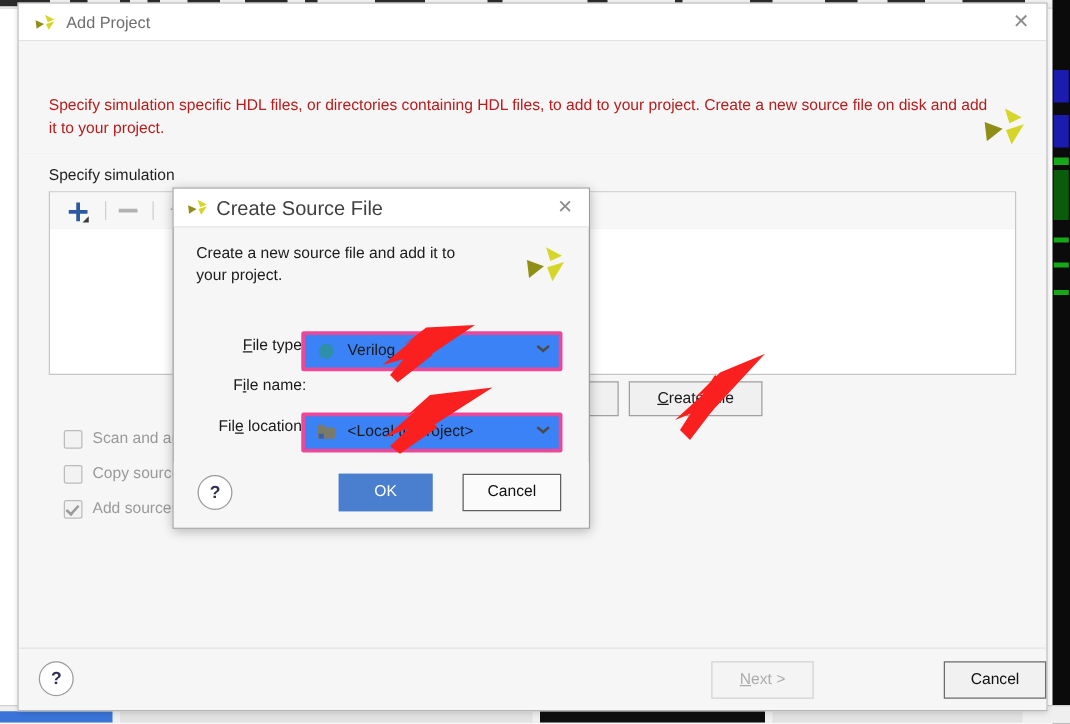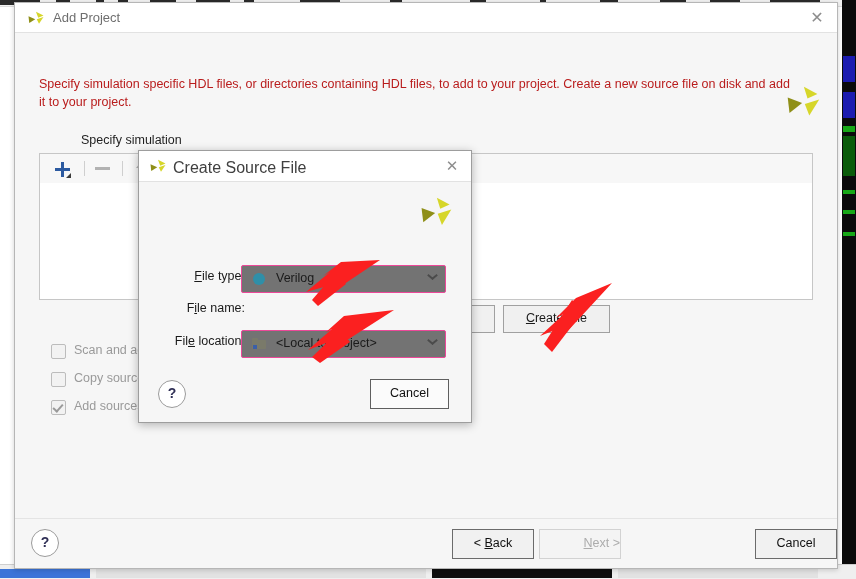--- a/index.html
+++ b/index.html
@@ -126,21 +126,20 @@
     width: 822px;
     height: 395px;
     background: #f6f6f6;
   }
 
   .specify-label {
     position: absolute;
     left: 24px; top: 10px;
     font-size: 12.5px;
     color: #1f1f1f;
-    margin-left: 42px;
   }
 
   .files-panel {
     position: absolute;
     left: 24px; top: 30px;
     width: 772px; height: 145px;
     background: #ffffff;
     border: 1px solid #c6c6c6;
   }
   .files-toolbar {
@@ -370,22 +369,22 @@
     font-size: 12.5px;
     color: #1a1a1a;
     text-align: right;
     width: 92px;
   }
   .fld-label u { text-decoration: underline; }
 
   .combo {
     position: absolute;
     height: 26px;
-    background: #737373;
-    border: 1px solid #ec4899;
+    background: #3b82f6;
+    border: 3px solid #ec4899;
     border-radius: 2px;
     cursor: pointer;
   }
   .combo .val {
     position: absolute;
     left: 34px; top: 5px;
     font-size: 12.5px;
     color: #1a1a1a;
     white-space: nowrap;
   }
@@ -636,38 +635,38 @@
         <div class="cbx-label">Copy sources into project</div>
       </div>
       <div class="checkbox-row" style="top:274px;">
         <div class="cbx checked"></div>
         <div class="cbx-label">Add sources from subdirectories</div>
       </div>
     </div>
 
     <div class="wizard-footer">
       <div class="help-circle">?</div>
-      <div class="nav-btn" style="left:437px;">&lt; <u>B</u>ack</div>
-      <div class="nav-btn disabled" style="left:524px;text-align:right;"><u>N</u>ext &gt;</div>
+      <div class="nav-btn disabled" style="left:554px;"><u>N</u>ext &gt;</div>
       <div class="nav-btn" style="left:740px;">Cancel</div>
     </div>
   </div>
 
   <div class="csf">
 
     <div class="csf-titlebar">
       <svg class="csf-logo" viewBox="0 0 24 20">
         <polygon points="12,1 22,6 15,9" fill="#d6d62a"></polygon>
         <polygon points="2,7 11,11 3,16" fill="#8f8f18"></polygon>
         <polygon points="13,11 22,8 16,17" fill="#d6d62a"></polygon>
       </svg>
       <div class="csf-title">Create Source File</div>
       <div class="csf-close">✕</div>
     </div>
 
+    <div class="csf-intro">Create a new source file and add it to your project.</div>
     <svg class="csf-brand" viewBox="0 0 40 38">
       <polygon points="21,1 36,9 25,14" fill="#d6d62a"></polygon>
       <polygon points="3,13 19,19 5,30" fill="#8f8f18"></polygon>
       <polygon points="22,20 38,15 27,33" fill="#d6d62a"></polygon>
     </svg>
 
     <div class="fld-label" style="left:14px; top:118px;"><u>F</u>ile type:</div>
     <div class="combo" style="left:102px; top:114px; width:203px;">
       <div class="dot-icon"></div>
       <div class="val">Verilog</div>
@@ -682,20 +681,21 @@
         <div class="tab"></div>
           <div class="body"></div>
           <div class="dotblue"></div>
       </div>
       <div class="val">&lt;Local to Project&gt;</div>
       <div class="chev"></div>
     </div>
 
     <div class="csf-btnbar">
       <div class="csf-help">?</div>
+      <div class="btn-ok">OK</div>
       <div class="btn-cancel">Cancel</div>
     </div>
   </div>
 
   <svg class="arrow-layer" viewBox="0 0 856 579">
 
     <g>
       <polygon points="380,260 316,303 324,287 306,292 330,272 323,276 341,262" fill="#fb2020"></polygon>
       <polygon points="312,300 336,272 346,284 318,306" fill="#fb2020"></polygon>
     </g>

